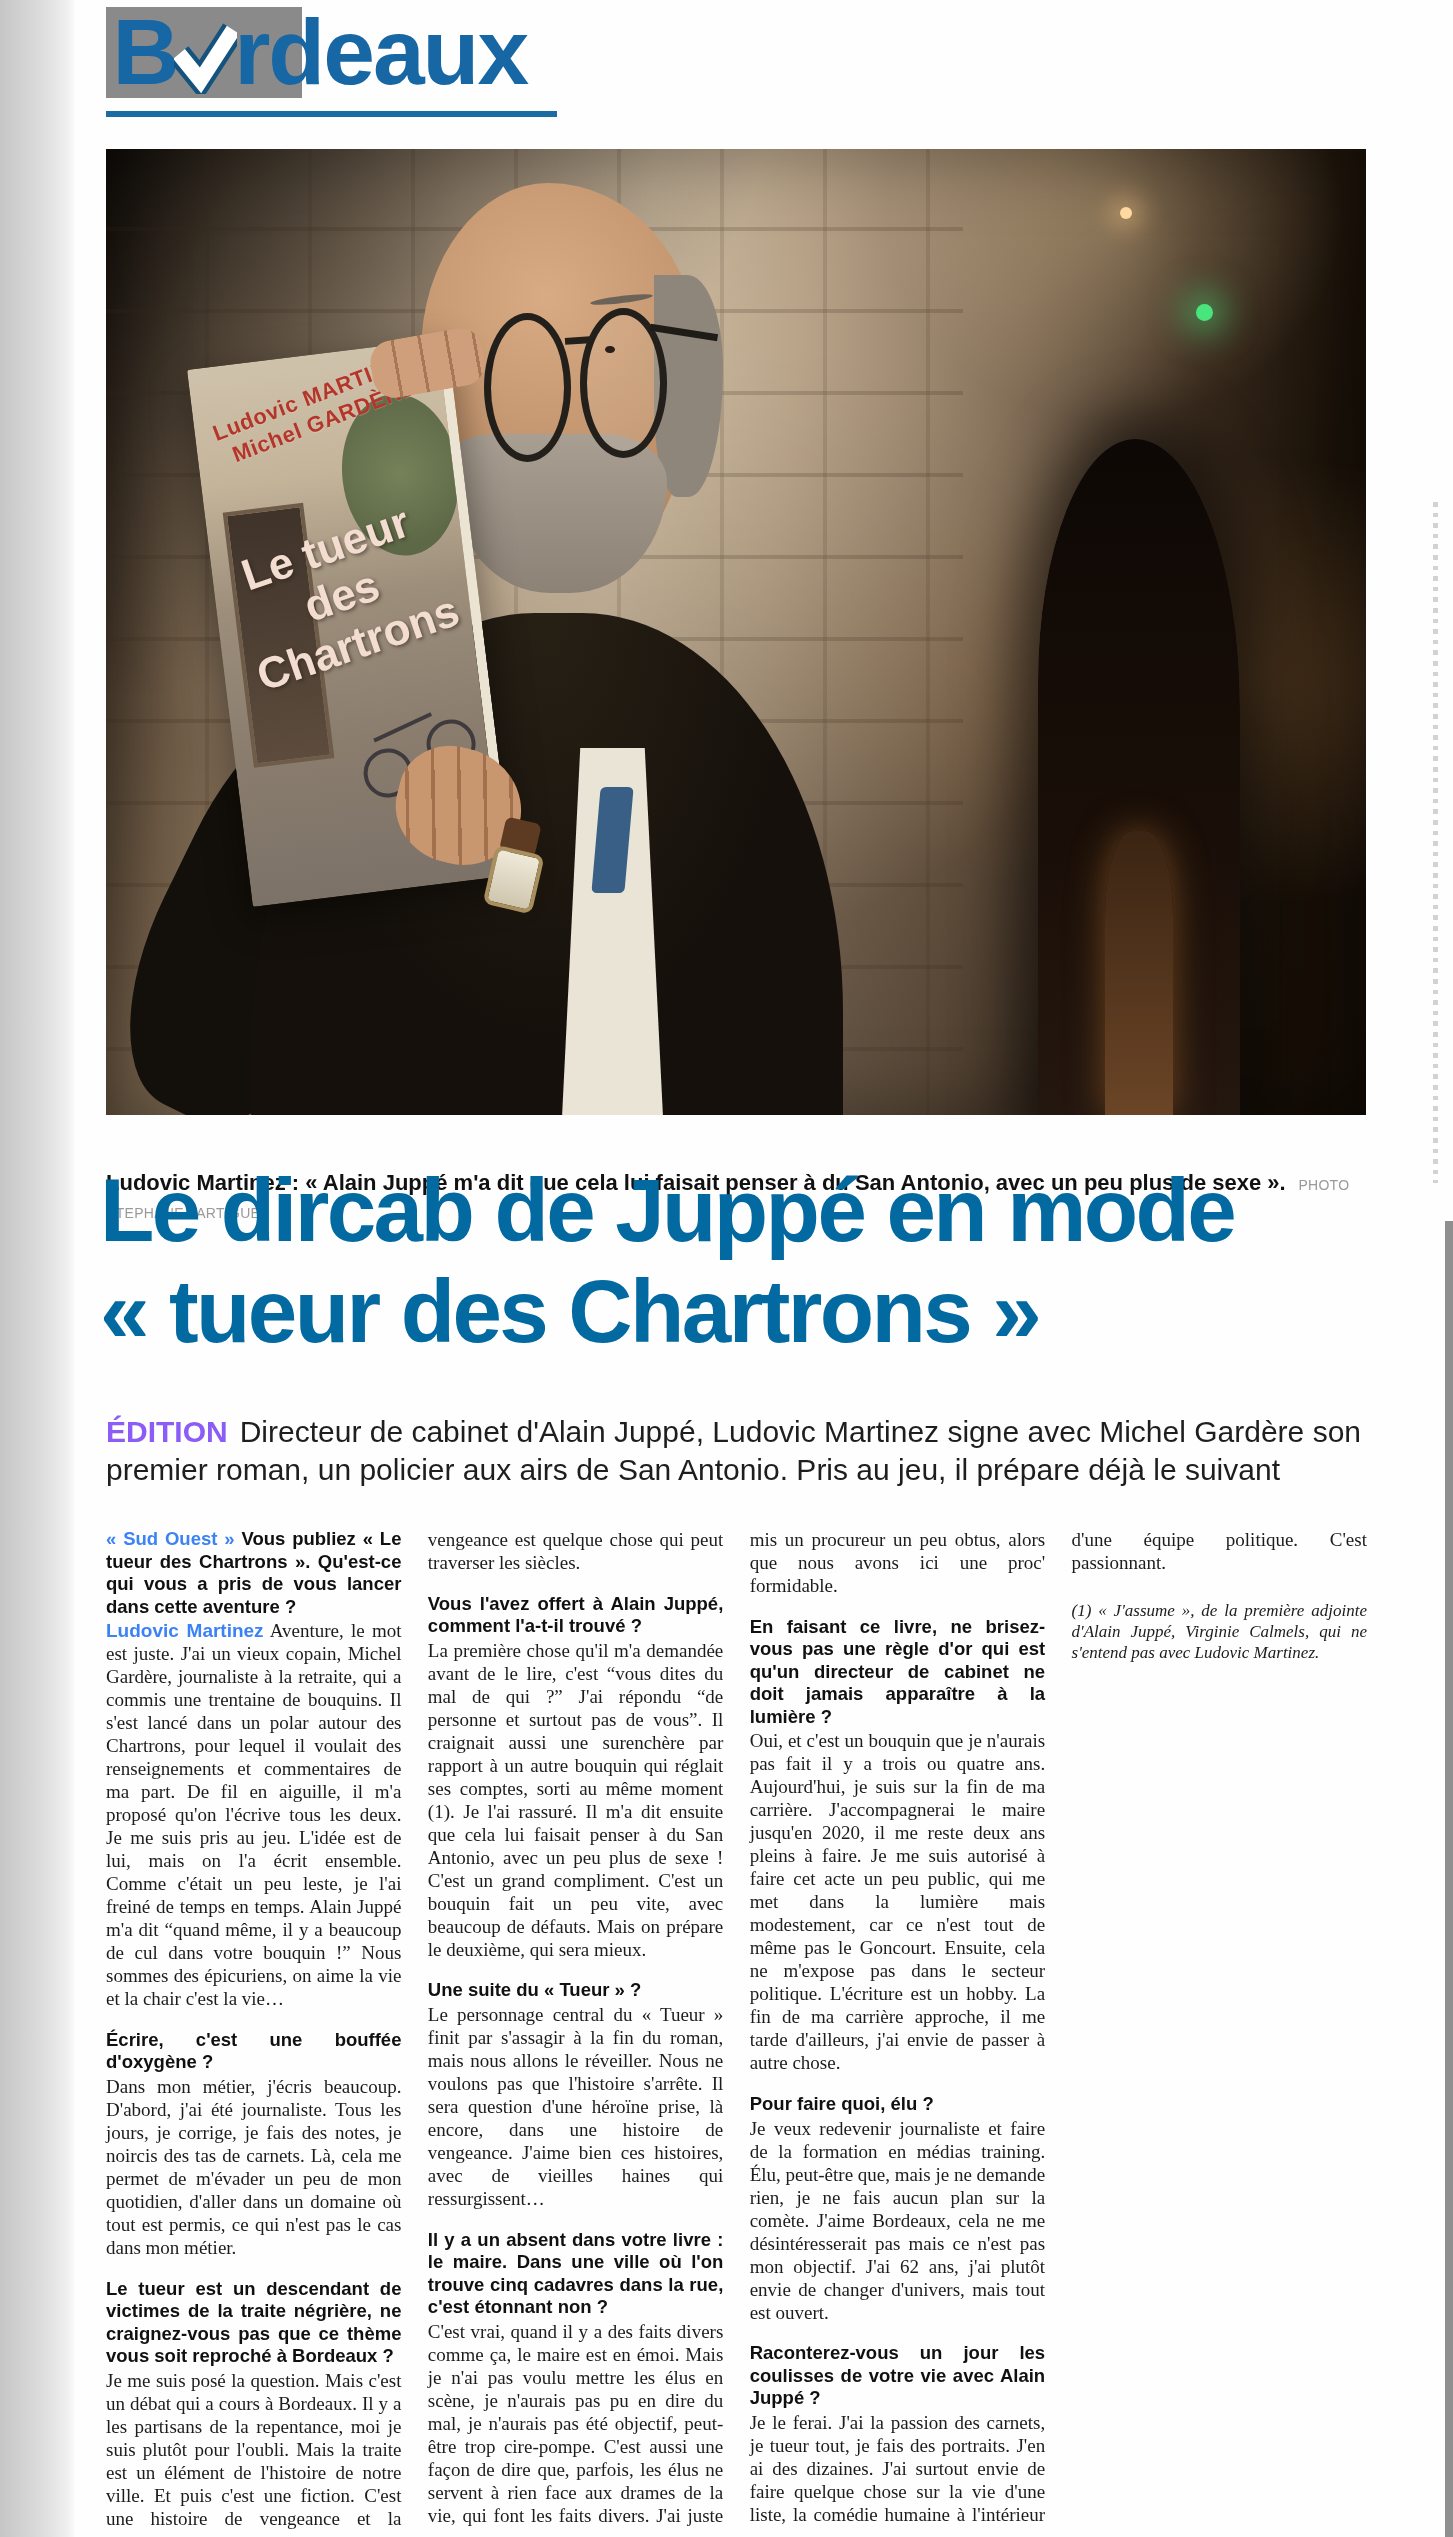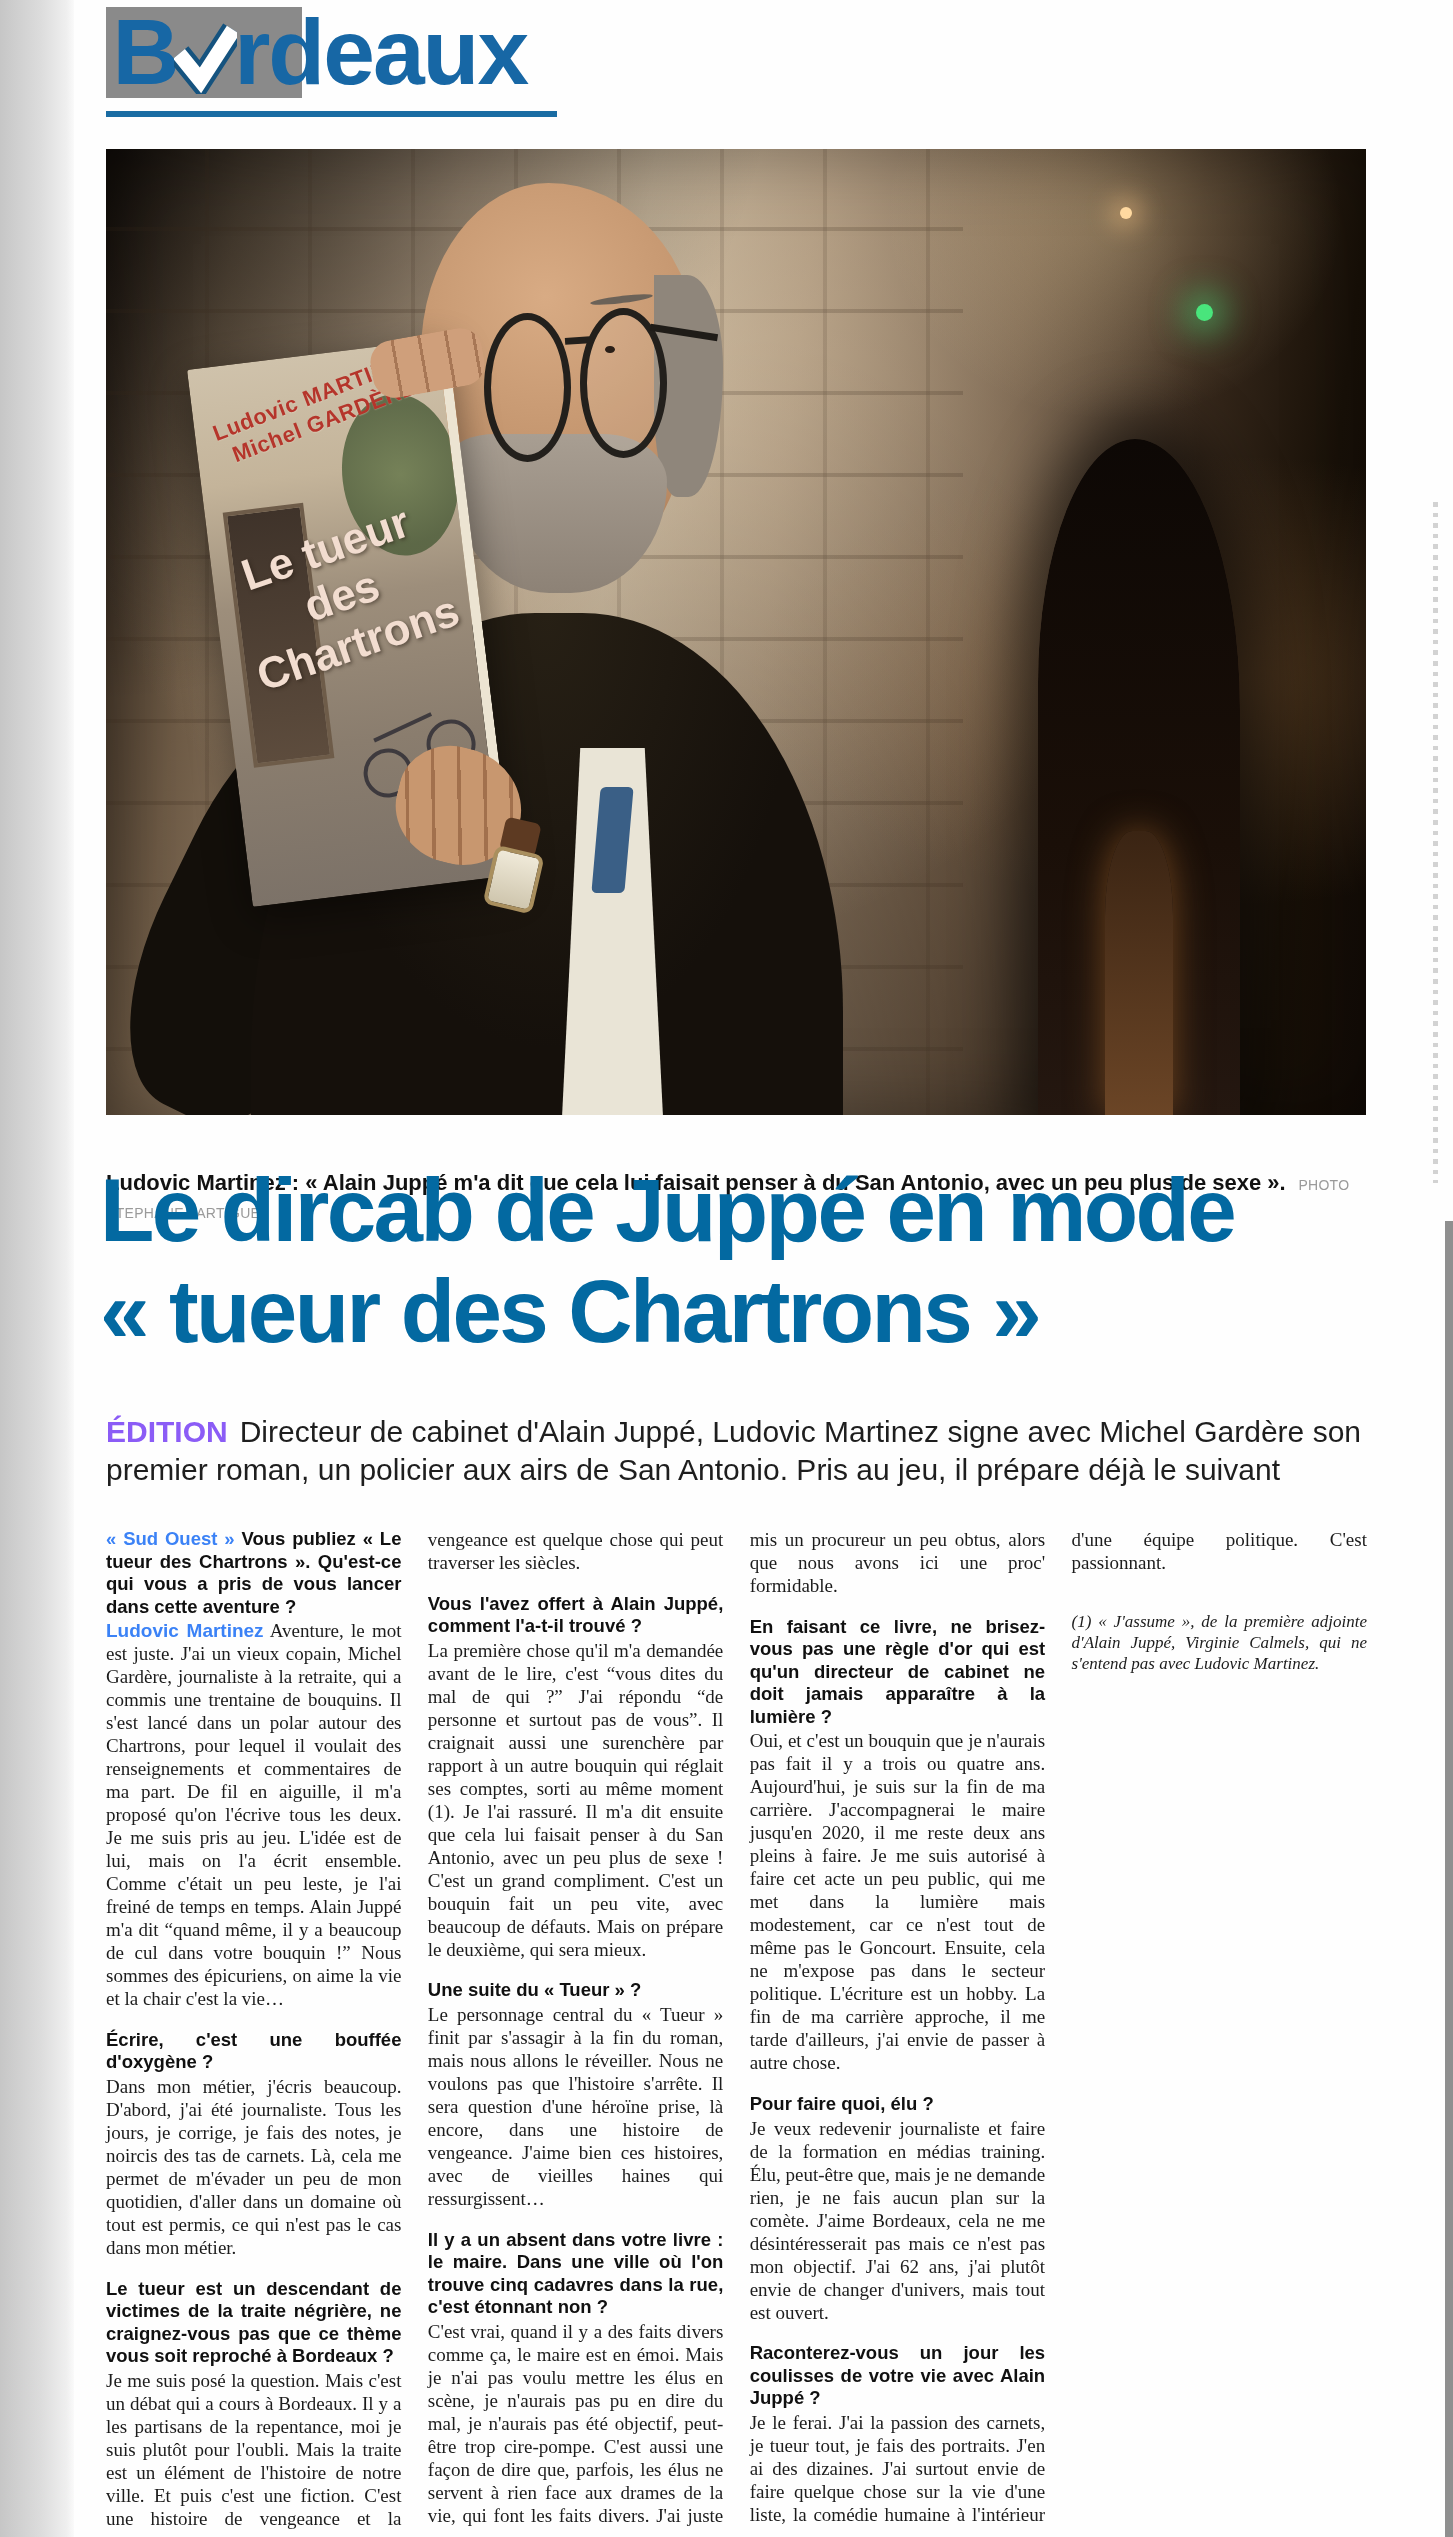--- a/index.html
+++ b/index.html
@@ -128,21 +128,21 @@
   .byline-rule{height:4.6px;background:#0d0d0d;margin-top:9.3px;}
   .q{font-family:"Liberation Sans",sans-serif;font-weight:bold;font-size:18.5px;line-height:22.5px;
      color:#101010;margin:18.5px 0 1.3px;}
   .q.first{margin-top:0;}
   .a{margin:0;}
   .lead-blue{color:#3b82f6;font-family:"Liberation Sans",sans-serif;font-weight:bold;}
   .pullquote{break-inside:avoid;margin:29px 2.6px 25px;text-align:center;}
   .pq-rule{width:82%;height:4.6px;background:#2f8cba;margin:0 auto 21px;}
   .pq-text{font-family:"Liberation Sans",sans-serif;font-weight:bold;font-size:26px;line-height:35px;
            color:#2c455e;letter-spacing:0.2px;}
-  .footnote{font-style:italic;font-size:17px;line-height:21px;margin-top:37px;}
+  .footnote{font-style:italic;font-size:17px;line-height:21px;margin-top:26px;}
 </style>
 </head>
 <body>
 
 <div class="page">
   <div class="left-strip"></div>
   <div class="fold-text"></div>
   <div class="edge-strip"></div>
 
   <div class="masthead">

